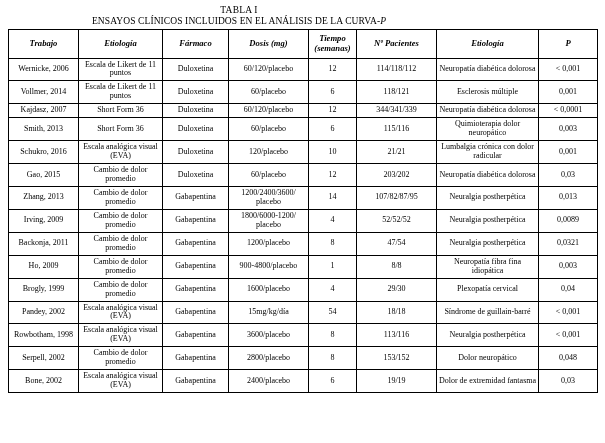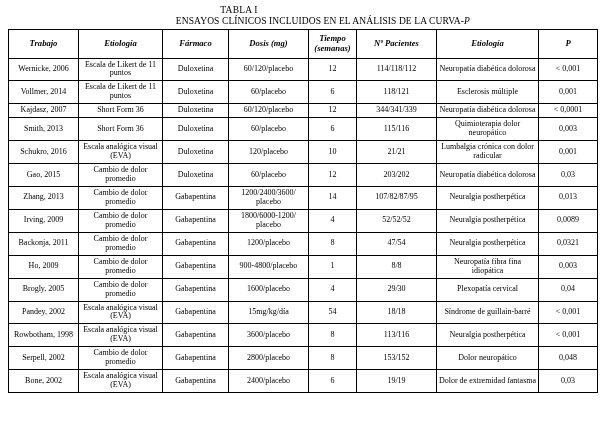--- a/index.html
+++ b/index.html
@@ -24,21 +24,20 @@
     text-align: center;
     line-height: 1.12;
   }
   .caption .tabla-num {
     font-size: 9.5px;
     letter-spacing: 0.2px;
   }
   .caption .tabla-title {
     font-size: 9.5px;
     letter-spacing: 0.1px;
-    text-align: right;
   }
   .caption .tabla-title .ital {
     font-style: italic;
   }
   table.main {
     border-collapse: collapse;
     width: 589px;
     margin-top: 3px;
     table-layout: fixed;
   }
@@ -198,21 +197,21 @@
           <td class="trabajo">Ho, 2009</td>
           <td>Cambio de dolor promedio</td>
           <td>Gabapentina</td>
           <td>900-4800/placebo</td>
           <td>1</td>
           <td>8/8</td>
           <td>Neuropatía fibra fina idiopática</td>
           <td class="pval">0,003</td>
         </tr>
         <tr>
-          <td class="trabajo">Brogly, 2005</td>
+          <td class="trabajo">Brogly, 1999</td>
           <td>Cambio de dolor promedio</td>
           <td>Gabapentina</td>
           <td>1600/placebo</td>
           <td>4</td>
           <td>29/30</td>
           <td>Plexopatía cervical</td>
           <td class="pval">0,04</td>
         </tr>
         <tr>
           <td class="trabajo">Pandey, 2002</td>

